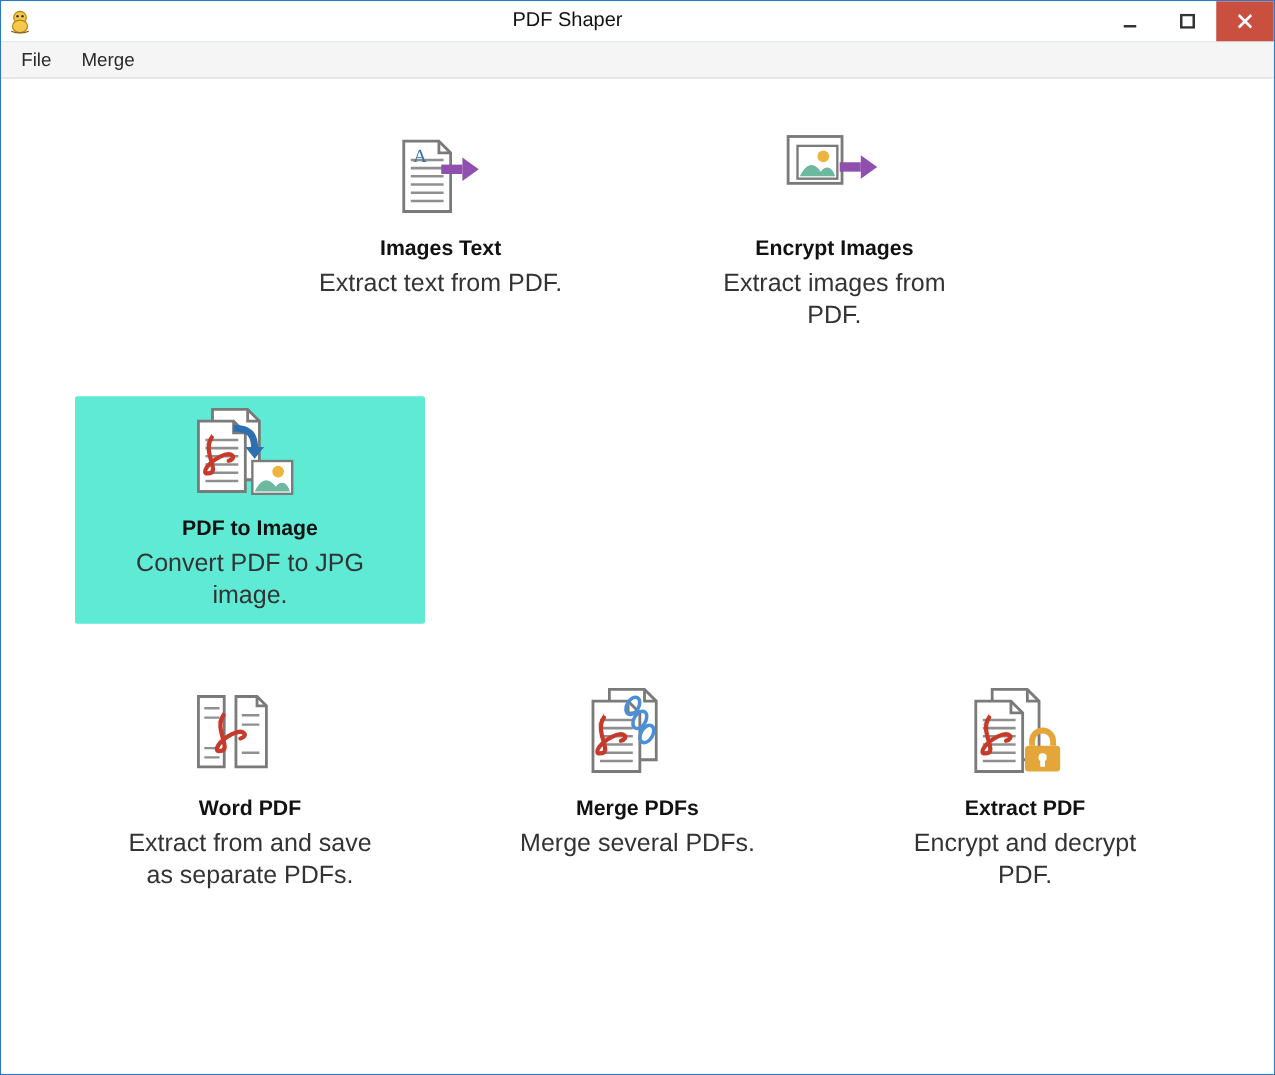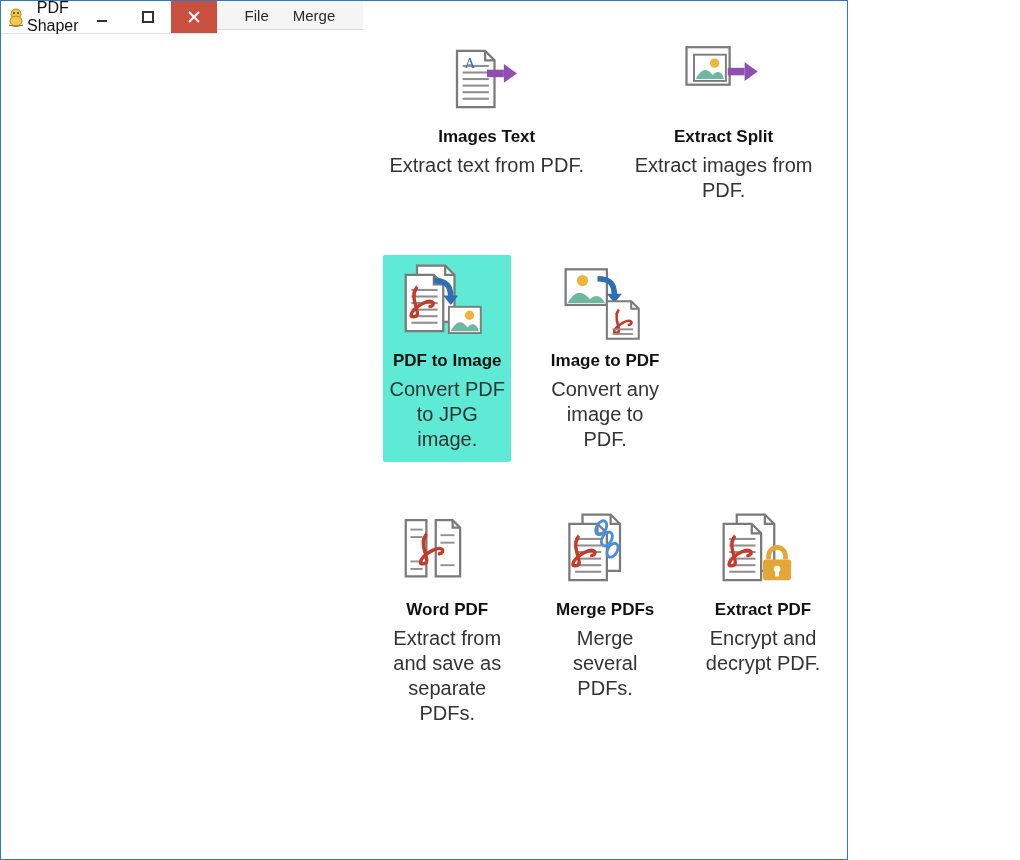--- a/index.html
+++ b/index.html
@@ -1,27 +1,27 @@
 <!DOCTYPE html>
 <html><head>
 <meta charset="utf-8">
 <style>
   html,body{margin:0;padding:0;font-family:"Segoe UI",Tahoma,sans-serif;font-size:15px;color:#222;background:#fff;}
-  .window{width:848px;height:860px;box-sizing:border-box;border:1px solid #2e79c2;display:flex;flex-direction:row;}
+  .window{width:1020px;height:860px;box-sizing:border-box;border:1px solid #2e79c2;display:flex;flex-direction:column;}
   
   .titlebar{height:32px;background:#fff;border-bottom:1px solid #d8e4f0;display:flex;align-items:center;}
   .titlebar .appicon{width:20px;height:20px;margin-left:6px;flex:0 0 auto;}
   .titlebar .title{flex:1 1 auto;text-align:center;font-size:16px;color:#111;}
   .titlebar .winbtns{display:flex;height:100%;}
   .winbtn{width:46px;height:100%;display:flex;align-items:center;justify-content:center;}
   .winbtn.min svg,.winbtn.max svg{stroke:#333;}
   .winbtn.close{background:#c94f3f;}
   .winbtn.close svg{stroke:#fff;}
   
-  .menubar{height:28px;background:#f5f5f5;border-bottom:1px solid #d9d9d9;display:flex;align-items:center;padding:0 16px;}
+  .menubar{height:28px;background:#f5f5f5;border-bottom:1px solid #d9d9d9;display:flex;align-items:center;padding:0 4px;}
   .menuitem{padding:2px 12px;font-size:15px;color:#2a2a2a;}
   
   .client{flex:1 1 auto;background:#fff;padding:30px 20px 20px 20px;box-sizing:border-box;}
   .grid{display:grid;grid-template-columns:repeat(3,1fr);grid-auto-rows:auto;column-gap:30px;row-gap:36px;max-width:900px;margin:0 auto;}
   .row1{grid-template-columns:1fr 1fr;max-width:600px;}
   .tile{display:flex;flex-direction:column;align-items:center;text-align:center;padding:10px 6px;border-radius:2px;}
   .tile.sel{background:#5eead4;}
   .tile .ic{width:90px;height:78px;display:flex;align-items:center;justify-content:center;margin-bottom:8px;}
   .tile .ttl{font-weight:700;font-size:17px;color:#111;margin-bottom:6px;}
   .tile .desc{font-size:20px;color:#333;line-height:1.25;max-width:210px;}
@@ -145,21 +145,21 @@
       <div class="tile">
         <div class="ic">
           <svg width="96" height="78" viewBox="0 0 96 78">
             <rect x="8" y="4" width="46" height="40" fill="#fff" stroke="#7a7a7a" stroke-width="2.4"></rect>
             <g transform="translate(16,12)">
                 <use href="#img-thumb"></use>
               </g>
             <use href="#arrow-r" x="52" y="20"></use>
           </svg>
         </div>
-        <div class="ttl">Extract Split</div>
+        <div class="ttl">Encrypt Images</div>
         <div class="desc">Extract images from PDF.</div>
       </div>
     </div>
 
     <div class="grid" style="margin-top:42px">
 
       <div class="tile sel">
         <div class="ic">
           <svg width="96" height="82" viewBox="0 0 96 82">
             <use href="#doc-stack" x="6" y="0"></use>
@@ -172,43 +172,20 @@
               </g>
             <g transform="translate(50,44)">
                 <use href="#img-thumb"></use>
               </g>
           </svg>
         </div>
         <div class="ttl">PDF to Image</div>
         <div class="desc">Convert PDF to JPG image.</div>
       </div>
 
-      <div class="tile">
-        <div class="ic">
-          <svg width="96" height="82" viewBox="0 0 96 82">
-            <rect x="6" y="4" width="44" height="38" fill="#fff" stroke="#7a7a7a" stroke-width="2.4"></rect>
-            <circle cx="24" cy="16" r="6" fill="#eeb53e"></circle>
-            <path d="M8 40 C 16 26, 24 26, 32 36 C 38 30, 44 32, 48 40 z" fill="#6cb9a0"></path>
-            <g transform="translate(40,14)">
-                <use href="#arrow-curve"></use>
-              </g>
-            <g transform="translate(50,38)">
-              <path d="M0 0 h26 l8 8 v32 h-34 z" fill="#fff" stroke="#7a7a7a" stroke-width="2.2"></path>
-              <path d="M26 0 v8 h8" fill="none" stroke="#7a7a7a" stroke-width="2.2"></path>
-              <g transform="translate(8,10) scale(0.7)">
-                  <use href="#pdf-glyph"></use>
-                </g>
-              <line x1="6" y1="30" x2="28" y2="30" stroke="#8f8f8f" stroke-width="2"></line>
-              <line x1="6" y1="35" x2="28" y2="35" stroke="#8f8f8f" stroke-width="2"></line>
-            </g>
-          </svg>
-        </div>
-        <div class="ttl">Image to PDF</div>
-        <div class="desc">Convert any image to PDF.</div>
-      </div>
 
     </div>
 
     <div class="grid" style="margin-top:42px">
 
       <div class="tile">
         <div class="ic">
           <svg width="96" height="82" viewBox="0 0 96 82">
             <g transform="translate(4,6)">
               <path d="M0 0 h22 v60 h-22 z" fill="#fff" stroke="#7a7a7a" stroke-width="2.4"></path>

